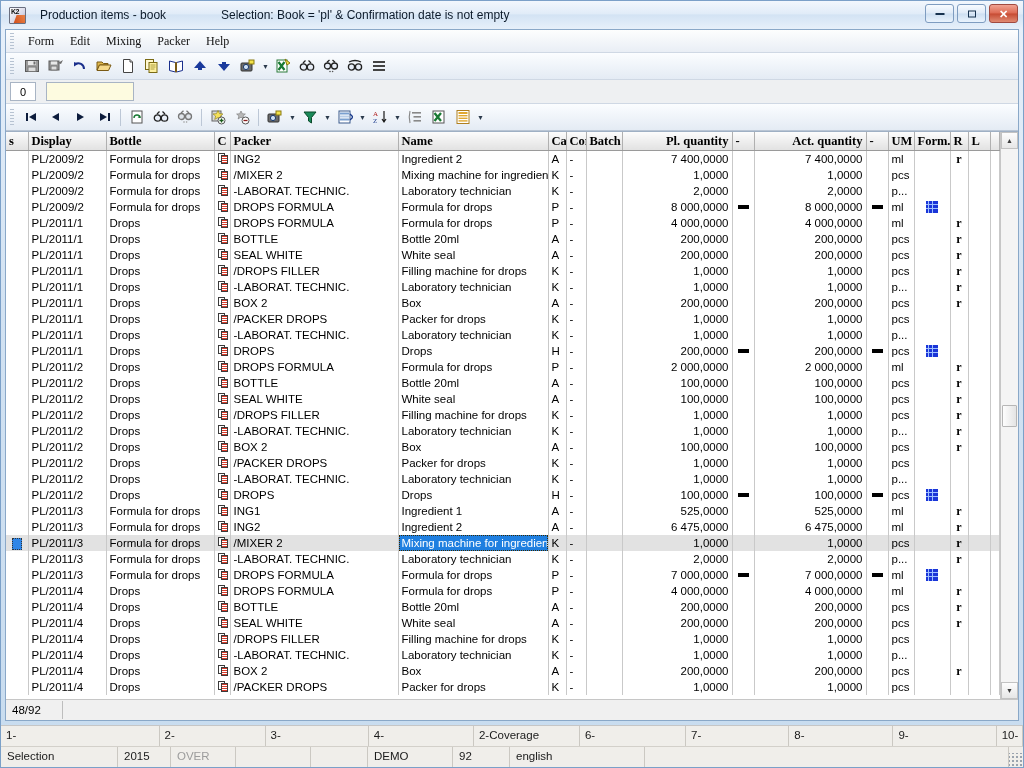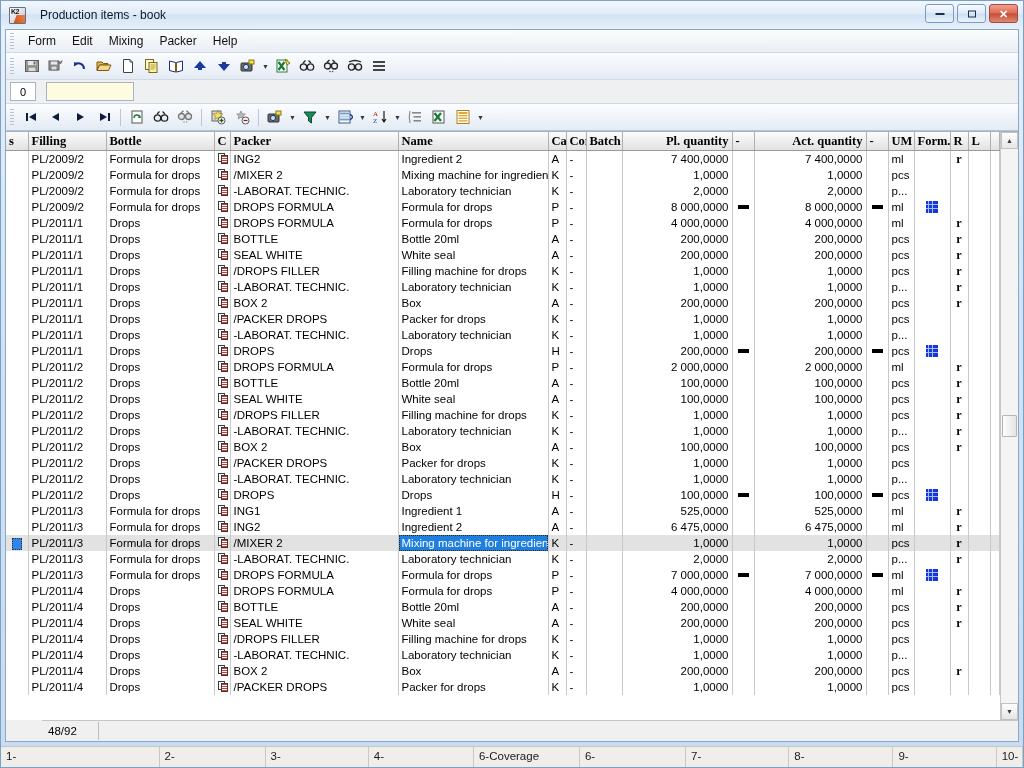--- a/index.html
+++ b/index.html
@@ -72,21 +72,21 @@
     height:22px;flex:0 0 22px;display:flex;align-items:center;
     background:linear-gradient(to bottom,#fdfefe,#e9eef5);
     border-bottom:1px solid #cfd8e4;
     padding-left:4px;
   }
   .grip{
     width:4px;height:16px;margin-right:6px;flex:0 0 4px;
     background-image:repeating-linear-gradient(to bottom,#b7c3d2 0 1px,transparent 1px 3px);
   }
   .menu-item{
-    padding:3px 8px;font-size:12px;color:#111;cursor:default;white-space:nowrap;
+    padding:3px 8px;font-size:12px;color:#111;cursor:default;white-space:nowrap;font-family:Liberation Serif, serif;
   }
 
   
   .toolbar{
     height:26px;flex:0 0 26px;display:flex;align-items:center;
     background:linear-gradient(to bottom,#fbfdff,#e4ebf4);
     border-bottom:1px solid #cfd8e4;padding-left:4px;
   }
   .tbtn{
     width:24px;height:22px;display:flex;align-items:center;justify-content:center;
@@ -215,21 +215,21 @@
   .vs-track{flex:1 1 auto;background:#f4f4f4;position:relative;}
   .vs-thumb{
     position:absolute;left:1px;right:1px;top:48%;height:22px;
     background:linear-gradient(to right,#fdfdfd,#e4e4e4);
     border:1px solid #b6b6b6;box-sizing:border-box;border-radius:1px;
   }
 
   
   .counterrow{
     height:20px;flex:0 0 20px;display:flex;align-items:center;
-    background:#f0f0f0;border-top:1px solid #c6c6c6;margin-left:36px;
+    background:#f0f0f0;border-top:1px solid #c6c6c6;
   }
   .counter-box{
     min-width:44px;height:18px;line-height:18px;padding:0 6px;
     background:#f0f0f0;border-right:1px solid #bdbdbd;
     font-size:11.5px;color:#000;
   }
   .counter-rest{flex:1 1 auto;height:18px;background:#f0f0f0;}
 
   
   .fkeys{
@@ -261,20 +261,21 @@
   svg{display:block;}
 </style>
 </head>
 <body>
 
 <div class="window">
 
   <div class="titlebar">
     <div class="app-icon"></div>
     <div class="title-text">Production items - book</div>
+    <div class="title-selection">Selection: Book = 'pl' &amp; Confirmation date is not empty</div>
     <div class="win-btns">
       <div class="win-btn">
           <span class="g">
             <span class="min-glyph"></span>
           </span>
         </div>
       <div class="win-btn">
           <span class="g">
             <span class="max-glyph"></span>
           </span>
@@ -571,21 +572,21 @@
             <col class="c-d2">
               <col class="c-um">
               <col class="c-prd">
               <col class="c-R">
               <col class="c-L">
             <col class="c-end">
           </colgroup>
           <thead>
             <tr>
               <th>s</th>
-              <th>Filling</th>
+              <th>Display</th>
               <th>Bottle</th>
               <th class="r">C</th>
               <th>Packer</th>
               <th>Name</th>
               <th>Cat</th>
               <th>Cor</th>
               <th>Batch</th>
               <th class="r">Pl. quantity</th>
               <th>-</th>
               <th class="r">Act. quantity</th>
@@ -1299,22 +1300,34 @@
       <div class="counter-box">48/92</div>
       <div class="counter-rest"></div>
     </div>
   </div>
 
   <div class="fkeys">
     <div class="fkey" style="width:160px">1-</div>
     <div class="fkey" style="width:103px">2-</div>
     <div class="fkey" style="width:100px">3-</div>
     <div class="fkey" style="width:102px">4-</div>
-    <div class="fkey" style="width:103px">6-Coverage</div>
+    <div class="fkey" style="width:103px">2-Coverage</div>
     <div class="fkey" style="width:103px">6-</div>
     <div class="fkey" style="width:100px">7-</div>
     <div class="fkey" style="width:101px">8-</div>
     <div class="fkey" style="width:100px">9-</div>
     <div class="fkey" style="flex:1 1 auto">10-</div>
   </div>
 
+  <div class="statusbar">
+    <div class="sb" style="width:104px">Selection</div>
+    <div class="sb" style="width:40px">2015</div>
+    <div class="sb dim" style="width:52px">OVER</div>
+    <div class="sb" style="width:62px"></div>
+    <div class="sb" style="width:44px"></div>
+    <div class="sb" style="width:72px">DEMO</div>
+    <div class="sb" style="width:44px">92</div>
+    <div class="sb" style="width:122px">english</div>
+    <div class="sb flex"></div>
+    <div class="resize-grip"></div>
+  </div>
 
 </div>
 
 </body></html>

